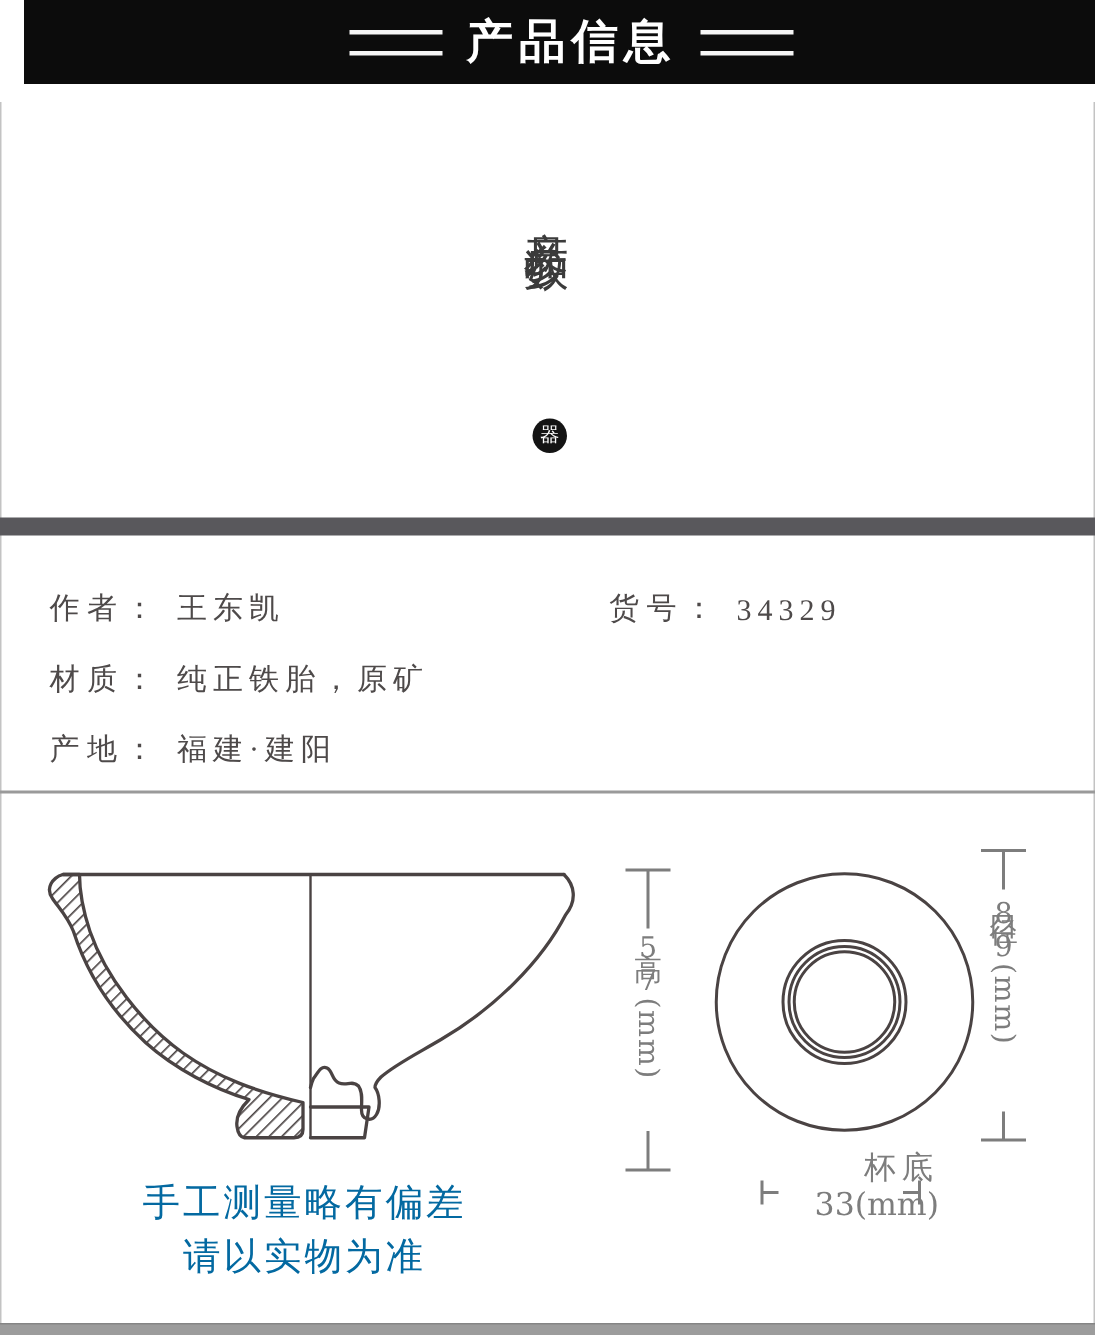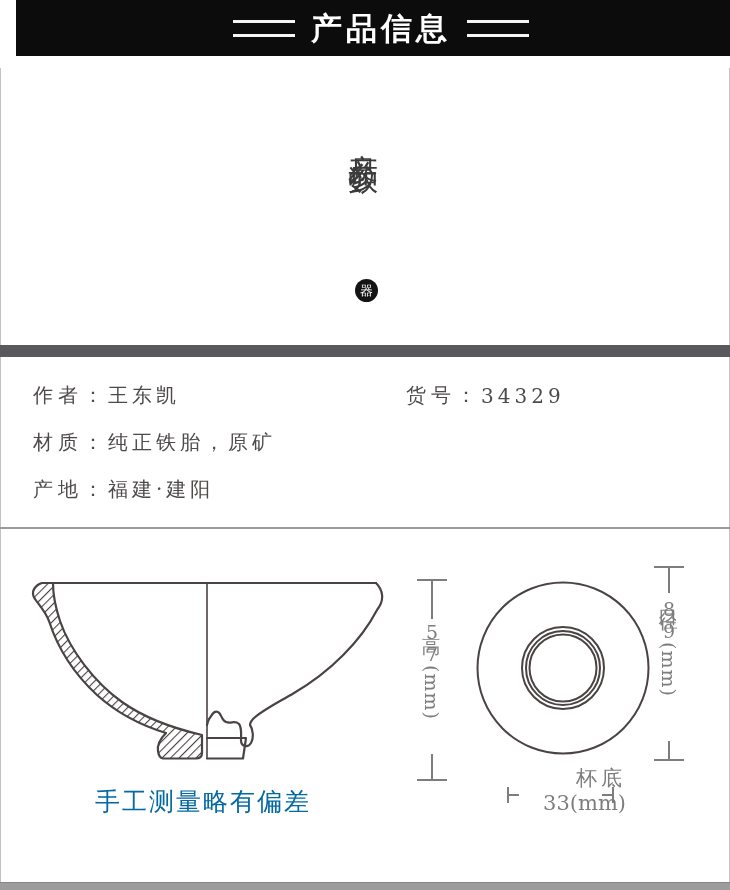--- a/index.html
+++ b/index.html
@@ -36,23 +36,23 @@
   }
   .seal{
     position:absolute;left:355px;top:279px;width:23px;height:23px;border-radius:50%;
     background:#141414;display:flex;align-items:center;justify-content:center;
   }
   .seal span{color:#ffffff;font-size:13px;line-height:1;}
   
   .spec-col{position:absolute;top:372px;}
   .spec-col.left{left:33px;}
   .spec-col.right{left:406px;}
-  .spec-row{height:47px;display:flex;align-items:center;font-size:20px;color:#4e4a4a;}
+  .spec-row{height:47px;display:flex;align-items:flex-end;font-size:20px;color:#4e4a4a;}
   .spec-label{letter-spacing:5px;}
-  .spec-value{letter-spacing:4px;}
+  .spec-value{letter-spacing:4px;margin-left:10px;font-family:Liberation Serif, serif;}
   
   .diagram-svg{position:absolute;left:0;top:529px;}
   .vdim{
     position:absolute;writing-mode:vertical-rl;text-orientation:mixed;
     font-size:19px;color:#7d7d7d;letter-spacing:1px;display:flex;align-items:center;
   }
   .vdim .num{text-orientation:upright;letter-spacing:0;}
   .vdim.height{left:412px;top:620px;height:134px;width:40px;}
   .vdim.mouth{left:649px;top:596px;height:146px;width:40px;}
   .base-dim{
@@ -193,16 +193,17 @@
       <span class="num">89</span>
       <span>(mm)</span>
   </div>
   <div class="base-dim">
     <div class="l1">杯底</div>
     <div class="l2">33(mm)</div>
   </div>
 
   <div class="caption">
     <div>手工测量略有偏差</div>
+    <div>请以实物为准</div>
   </div>
 
   <div class="bottom-bar"></div>
 </div>
 
 </body></html>

